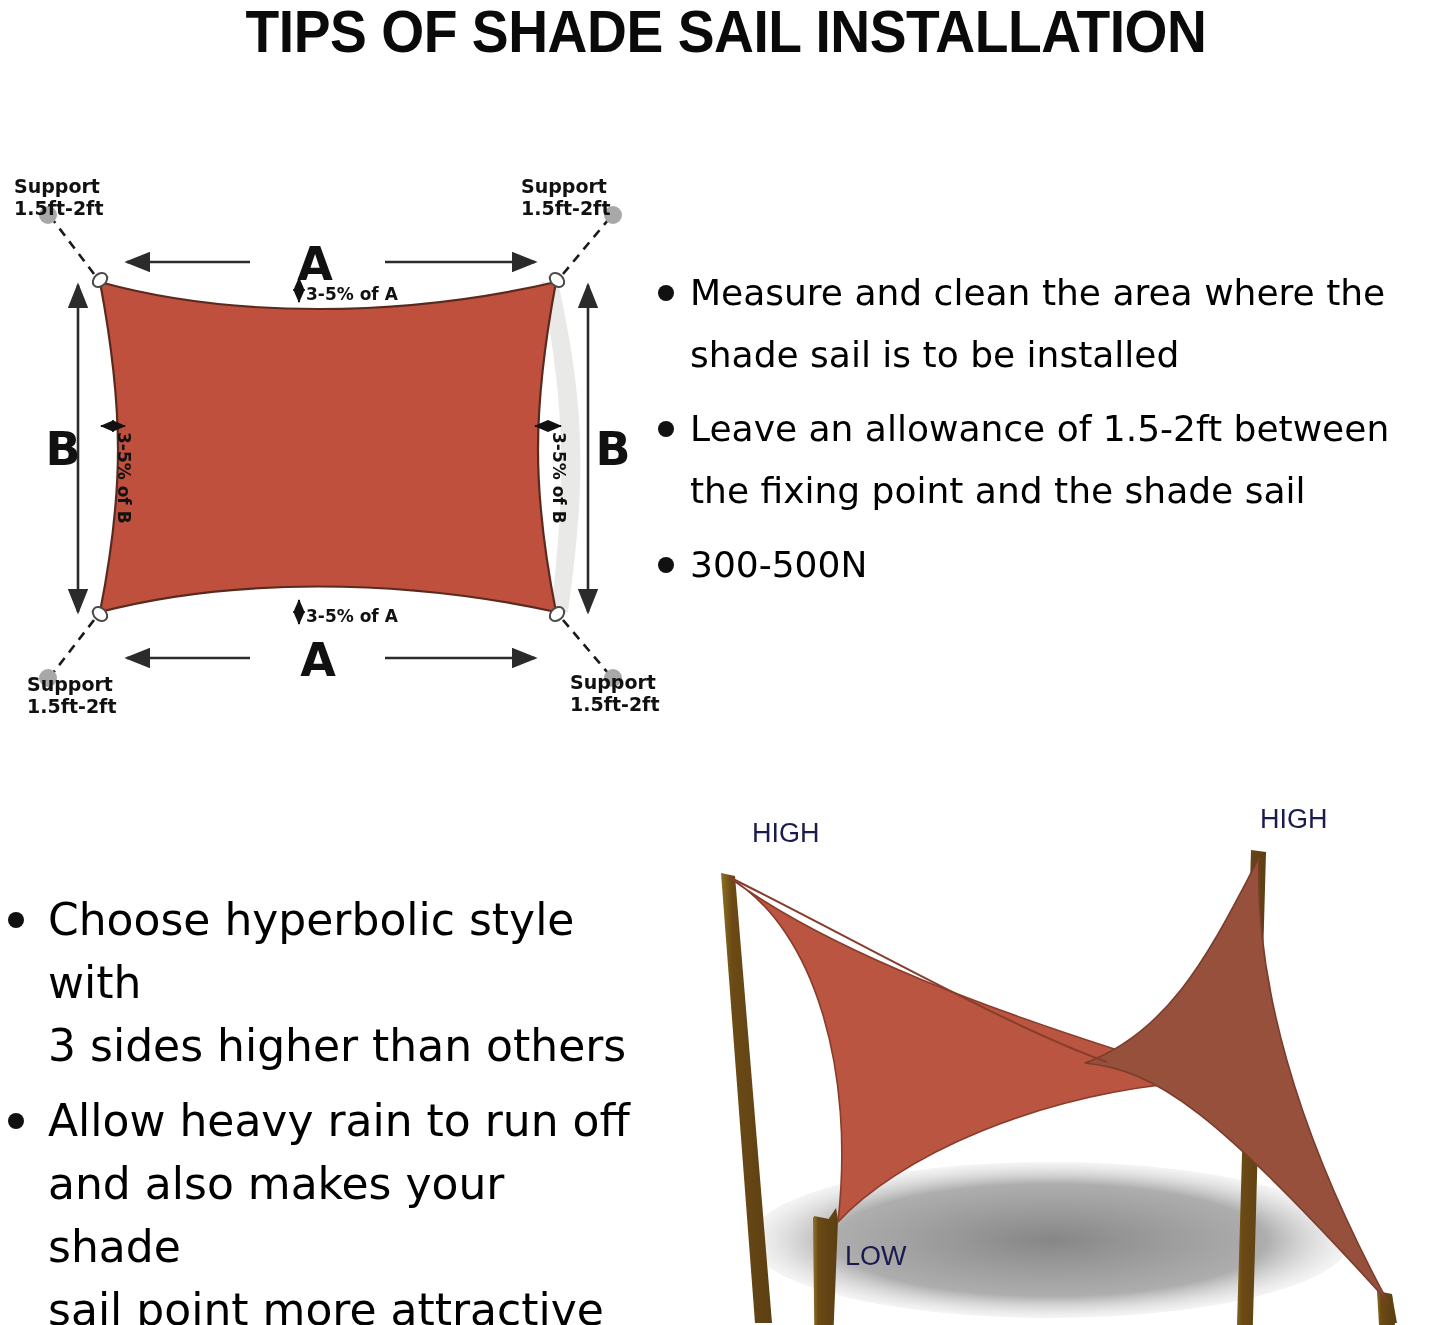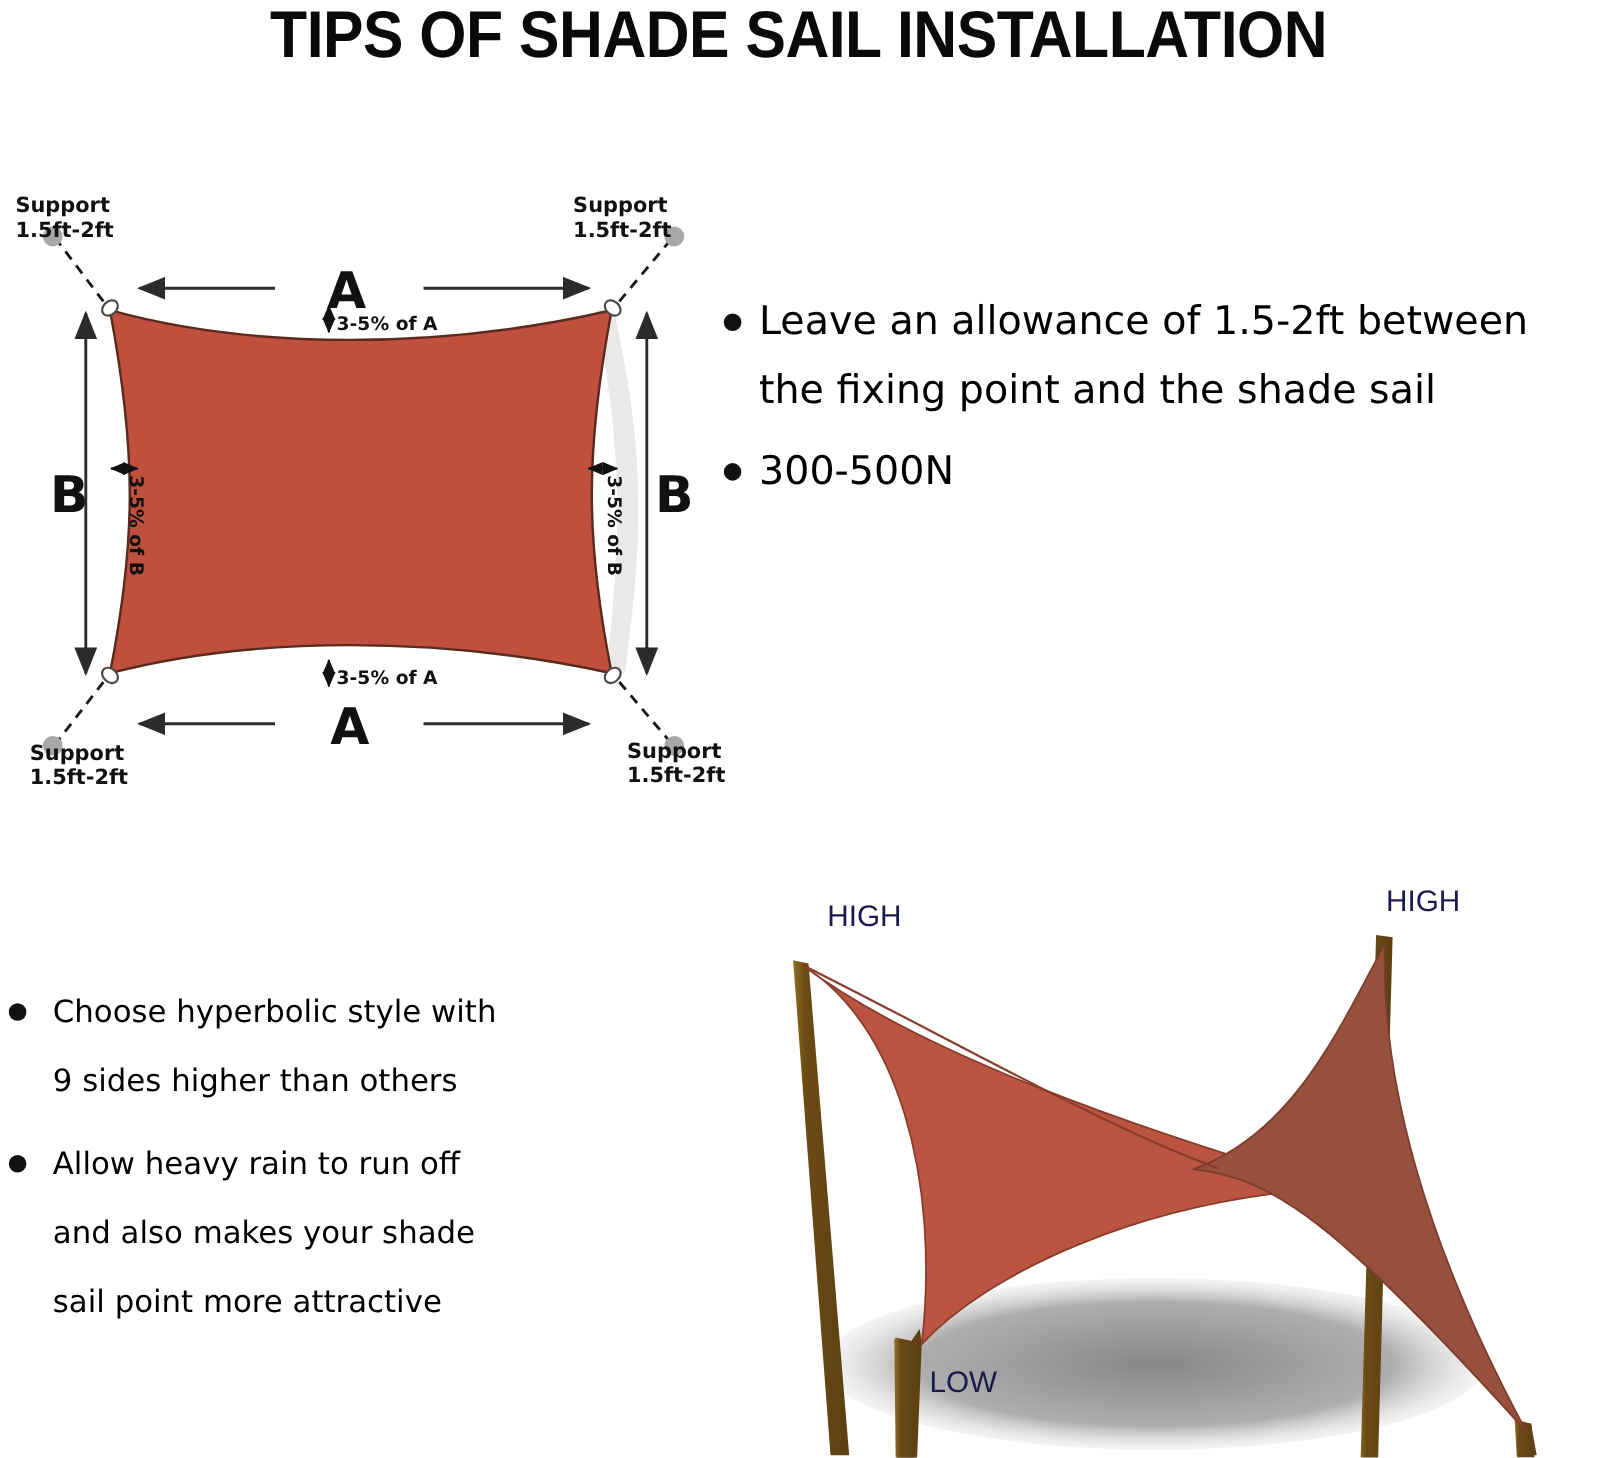--- a/index.html
+++ b/index.html
@@ -86,21 +86,21 @@
     background: #111111;
   }
   #bullets-top li {
     font-size: 36px;
     line-height: 62px;
   }
   #bullets-top li::before {
     top: 23px;
   }
   #bullets-bottom li {
-    font-size: 28px;
+    font-size: 44px;
     line-height: 63px;
     padding-left: 48px;
   }
   #bullets-bottom li::before {
     top: 24px;
     left: 8px;
   }
   .bullet-text {
     display: block;
   }
@@ -227,34 +227,38 @@
     <g stroke="#111111" stroke-width="2">
       <line x1="535" y1="266" x2="561" y2="266" marker-start="url(#arrTailS)" marker-end="url(#arrHeadS)"></line>
     </g>
     <text class="lbl dim-small" x="553" y="272" transform="rotate(90 553 272)">3-5% of B</text>
   </svg>
 </div>
 
 <div id="bullets-top">
   <ul class="bullet-list">
     <li>
+      <span class="bullet-text">Measure and clean the area where the</span>
+      <span class="bullet-text">shade sail is to be installed</span>
+    </li>
+    <li>
       <span class="bullet-text">Leave an allowance of 1.5-2ft between</span>
       <span class="bullet-text">the fixing point and the shade sail</span>
     </li>
     <li>
       <span class="bullet-text">300-500N</span>
     </li>
   </ul>
 </div>
 
 <div id="bullets-bottom">
   <ul class="bullet-list">
     <li>
       <span class="bullet-text">Choose hyperbolic style with</span>
-      <span class="bullet-text">9 sides higher than others</span>
+      <span class="bullet-text">3 sides higher than others</span>
     </li>
     <li>
       <span class="bullet-text">Allow heavy rain to run off</span>
       <span class="bullet-text">and also makes your shade</span>
       <span class="bullet-text">sail point more attractive</span>
     </li>
   </ul>
 </div>
 
 <div id="diagram-hyperbolic-sail">

